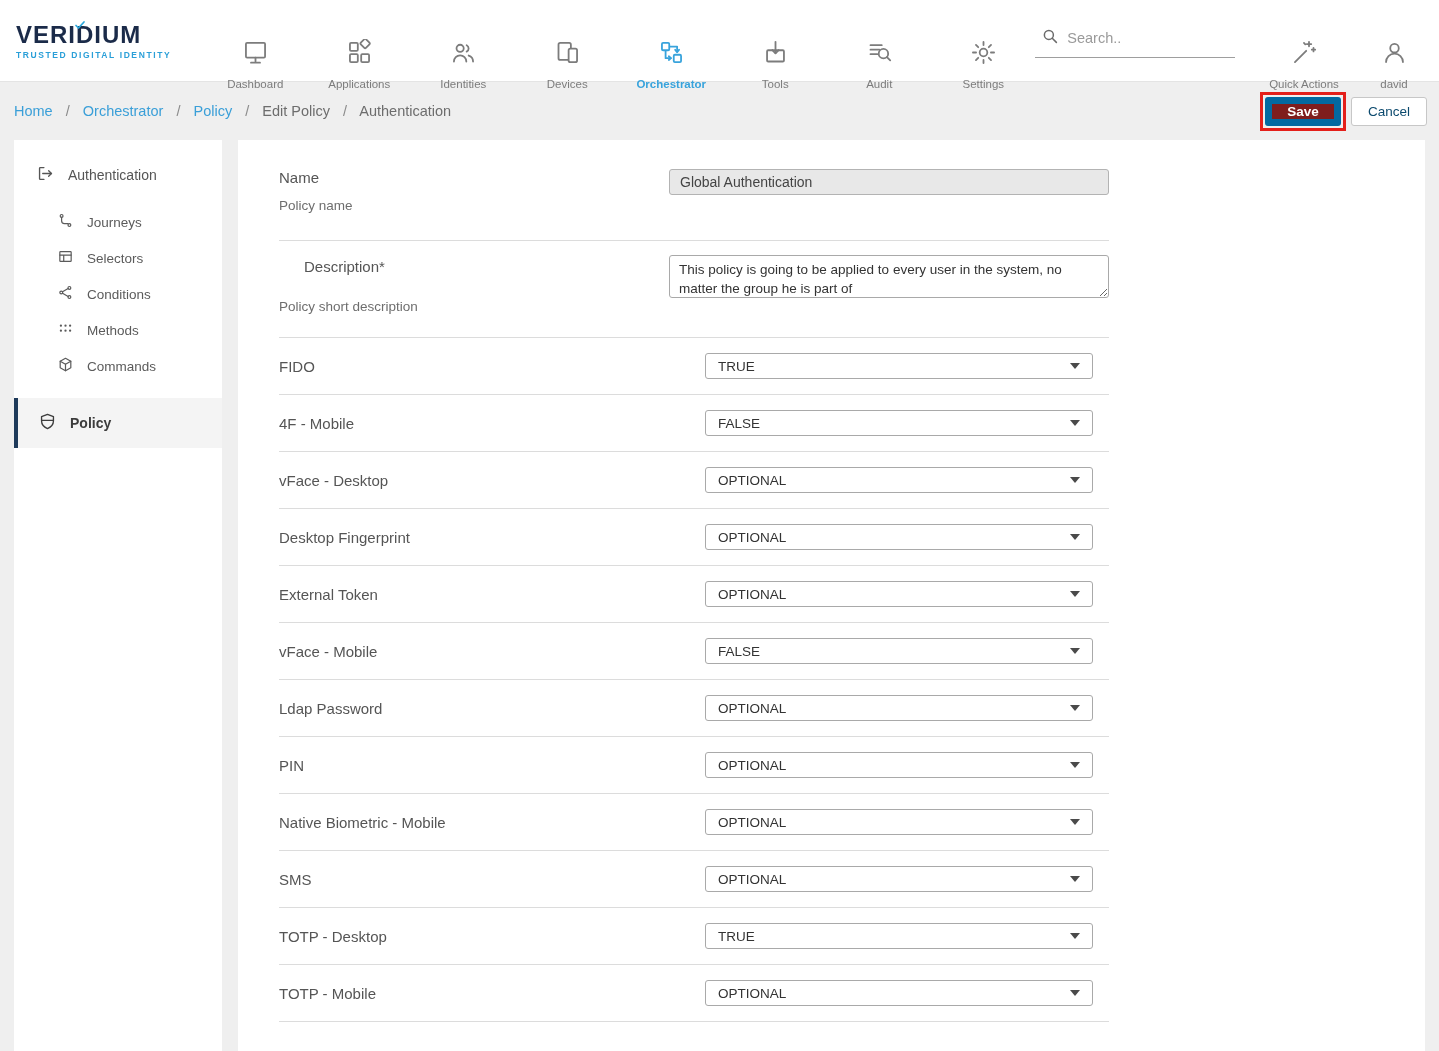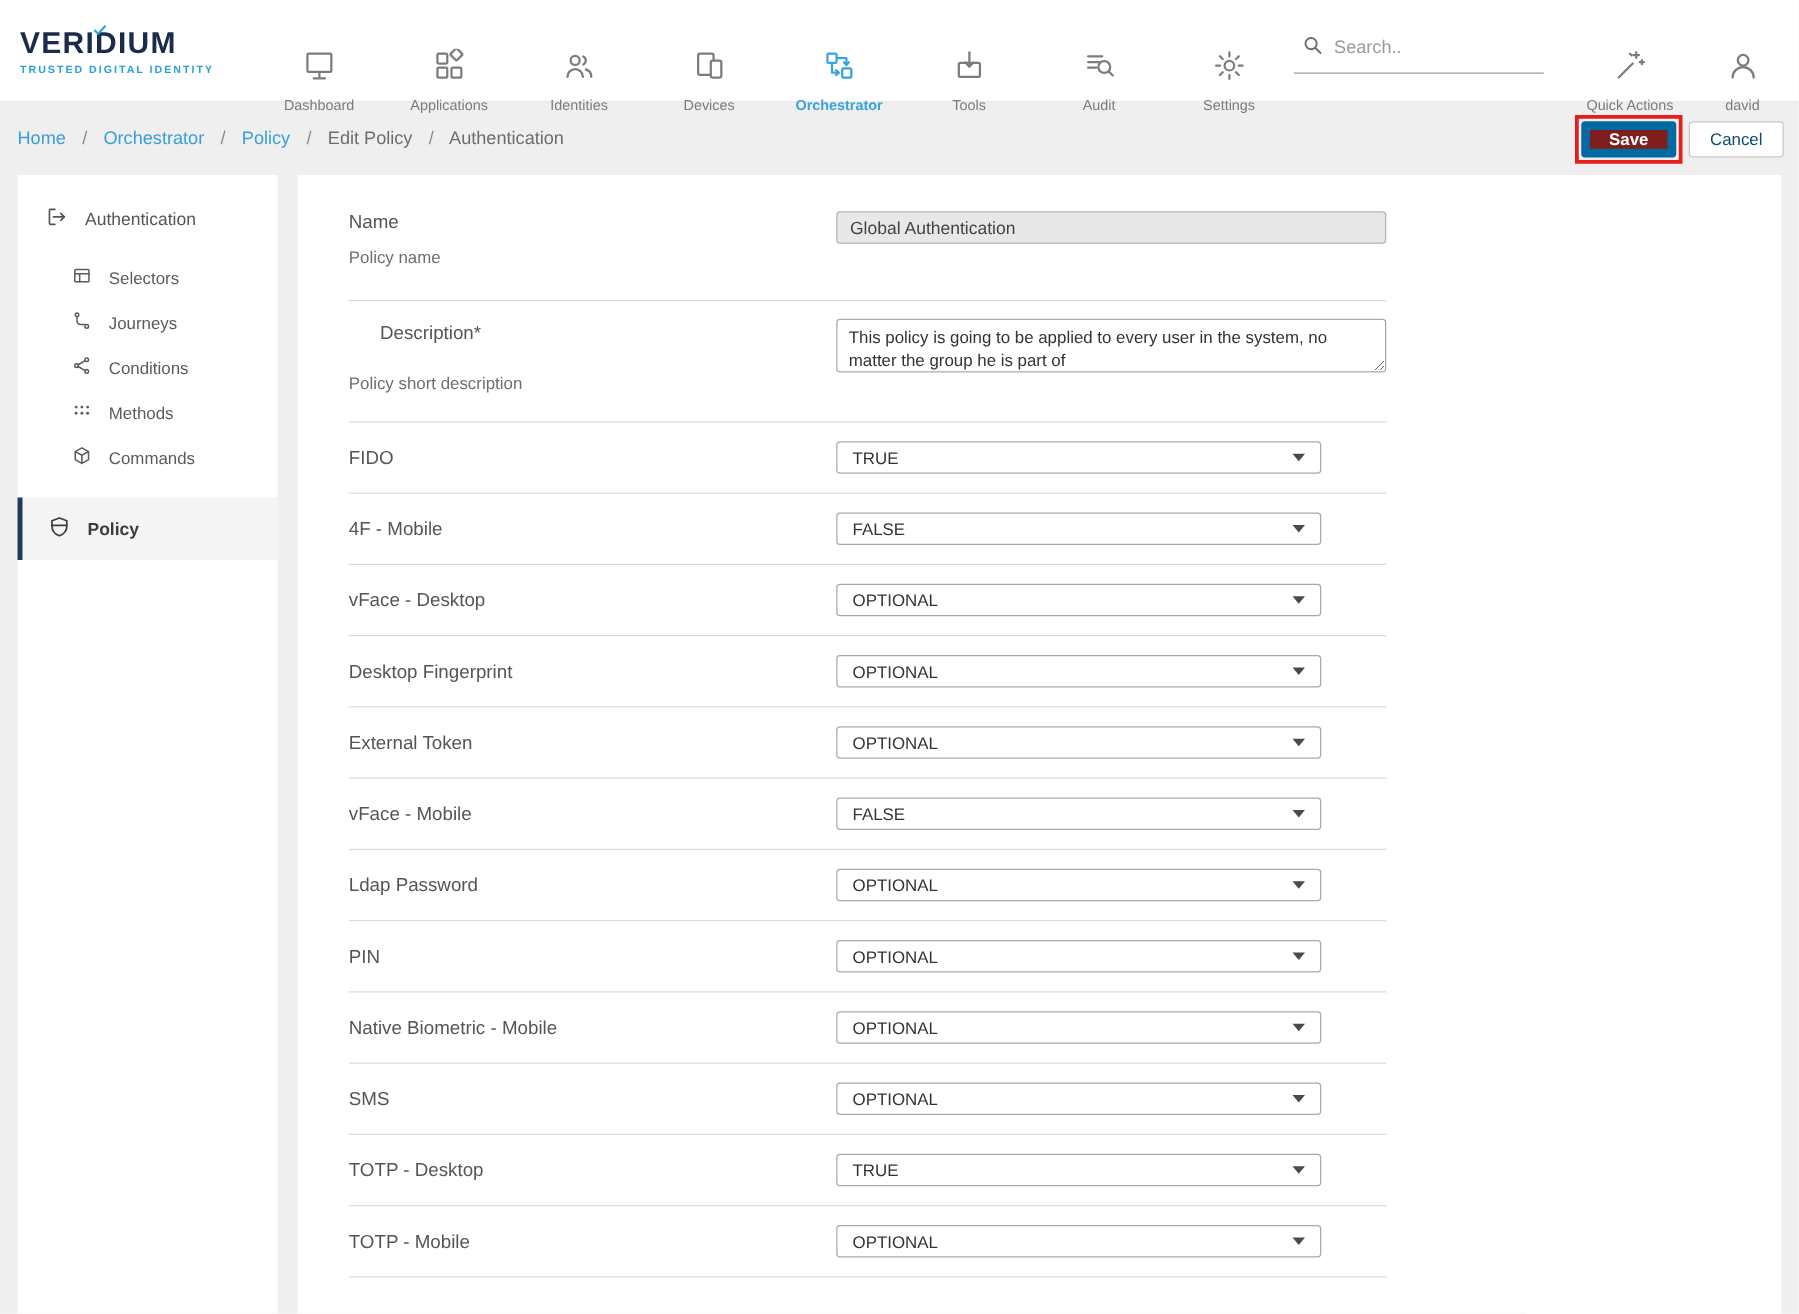--- a/index.html
+++ b/index.html
@@ -63,21 +63,21 @@
   .row-name .f-sub { margin-top:12px; }
   .name-input { width:440px; height:26px; background:#e8e8e8; border:1px solid #b3b3b3; border-radius:3px; padding:0 10px; font-size:14px; color:#444; font-family:"Liberation Sans",sans-serif; }
 
   .row-desc { padding-top:14px; padding-bottom:23px; }
   .row-desc .f-label { margin-top:3px;margin-left:25px; }
   .row-desc .f-sub { margin-top:24px; }
   .desc-textarea { width:440px; height:43px; border:1px solid #a9a9a9; border-radius:3px; padding:4px 9px; font-size:13.5px; line-height:1.42; color:#333; font-family:"Liberation Sans",sans-serif; resize:both; overflow:hidden; }
 
   .dd-row { height:56px; display:flex; align-items:center; }
   .dd-label { flex:0 0 390px; font-size:15px; color:#555; }
-  .dd-select { width:388px; height:26px; background:#fff; border:1px solid #a9a9a9; border-radius:3px; display:flex; align-items:center; justify-content:space-between; padding:0 12px; cursor:pointer; }
+  .dd-select { width:388px; height:26px; background:#fff; border:1px solid #a9a9a9; border-radius:3px; display:flex; align-items:center; justify-content:space-between; padding:0 12px; cursor:pointer;margin-left:36px; }
   .dd-value { font-size:13.5px; color:#333; }
   .caret { width:0; height:0; border-left:5px solid transparent; border-right:5px solid transparent; border-top:6px solid #4a4a4a; }
 </style>
 </head>
 <body>
 
 <header class="topnav">
   <div class="logo-block">
     <div class="logo-line">
       <span class="logo-text">VERIDIUM</span>
@@ -216,32 +216,32 @@
     <div class="side-item parent">
       <span><svg width="19" height="19" viewBox="0 0 24 24" fill="none" stroke="currentColor" stroke-width="1.7" stroke-linecap="round" stroke-linejoin="round">
             <path d="M10 4.5H5.5a1 1 0 0 0-1 1v13a1 1 0 0 0 1 1H10"></path>
             <path d="M8.5 12h11"></path>
             <path d="M16 8.5l3.5 3.5-3.5 3.5"></path>
           </svg></span>
       <span>Authentication</span>
     </div>
     <div class="side-item child">
       <span><svg width="17" height="17" viewBox="0 0 24 24" fill="none" stroke="currentColor" stroke-width="1.7" stroke-linecap="round" stroke-linejoin="round">
-            <rect x="4" y="5" width="16" height="14" rx="1"></rect>
-            <path d="M4 10h16M9.5 10v9"></path>
-          </svg></span>
-      <span>Selectors</span>
-    </div>
-    <div class="side-item child">
-      <span><svg width="17" height="17" viewBox="0 0 24 24" fill="none" stroke="currentColor" stroke-width="1.7" stroke-linecap="round" stroke-linejoin="round">
             <circle cx="6.5" cy="5.5" r="2"></circle>
             <circle cx="17.5" cy="18.5" r="2"></circle>
             <path d="M6.5 7.5v5a4 4 0 0 0 4 4h5"></path>
           </svg></span>
       <span>Journeys</span>
+    </div>
+    <div class="side-item child">
+      <span><svg width="17" height="17" viewBox="0 0 24 24" fill="none" stroke="currentColor" stroke-width="1.7" stroke-linecap="round" stroke-linejoin="round">
+            <rect x="4" y="5" width="16" height="14" rx="1"></rect>
+            <path d="M4 10h16M9.5 10v9"></path>
+          </svg></span>
+      <span>Selectors</span>
     </div>
     <div class="side-item child">
       <span><svg width="17" height="17" viewBox="0 0 24 24" fill="none" stroke="currentColor" stroke-width="1.7" stroke-linecap="round" stroke-linejoin="round">
             <circle cx="6" cy="12" r="2"></circle>
             <circle cx="17.5" cy="5.5" r="2"></circle>
             <circle cx="17.5" cy="18.5" r="2"></circle>
             <path d="M7.8 11l7.9-4.6M7.8 13l7.9 4.6"></path>
           </svg></span>
       <span>Conditions</span>
     </div>

